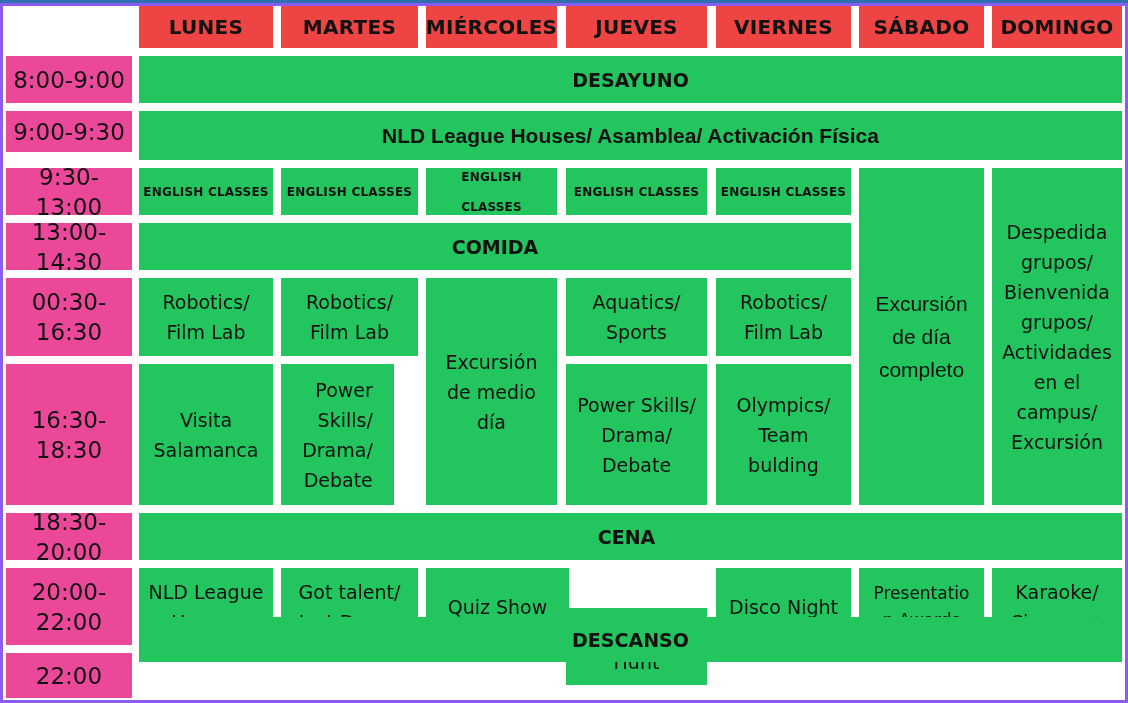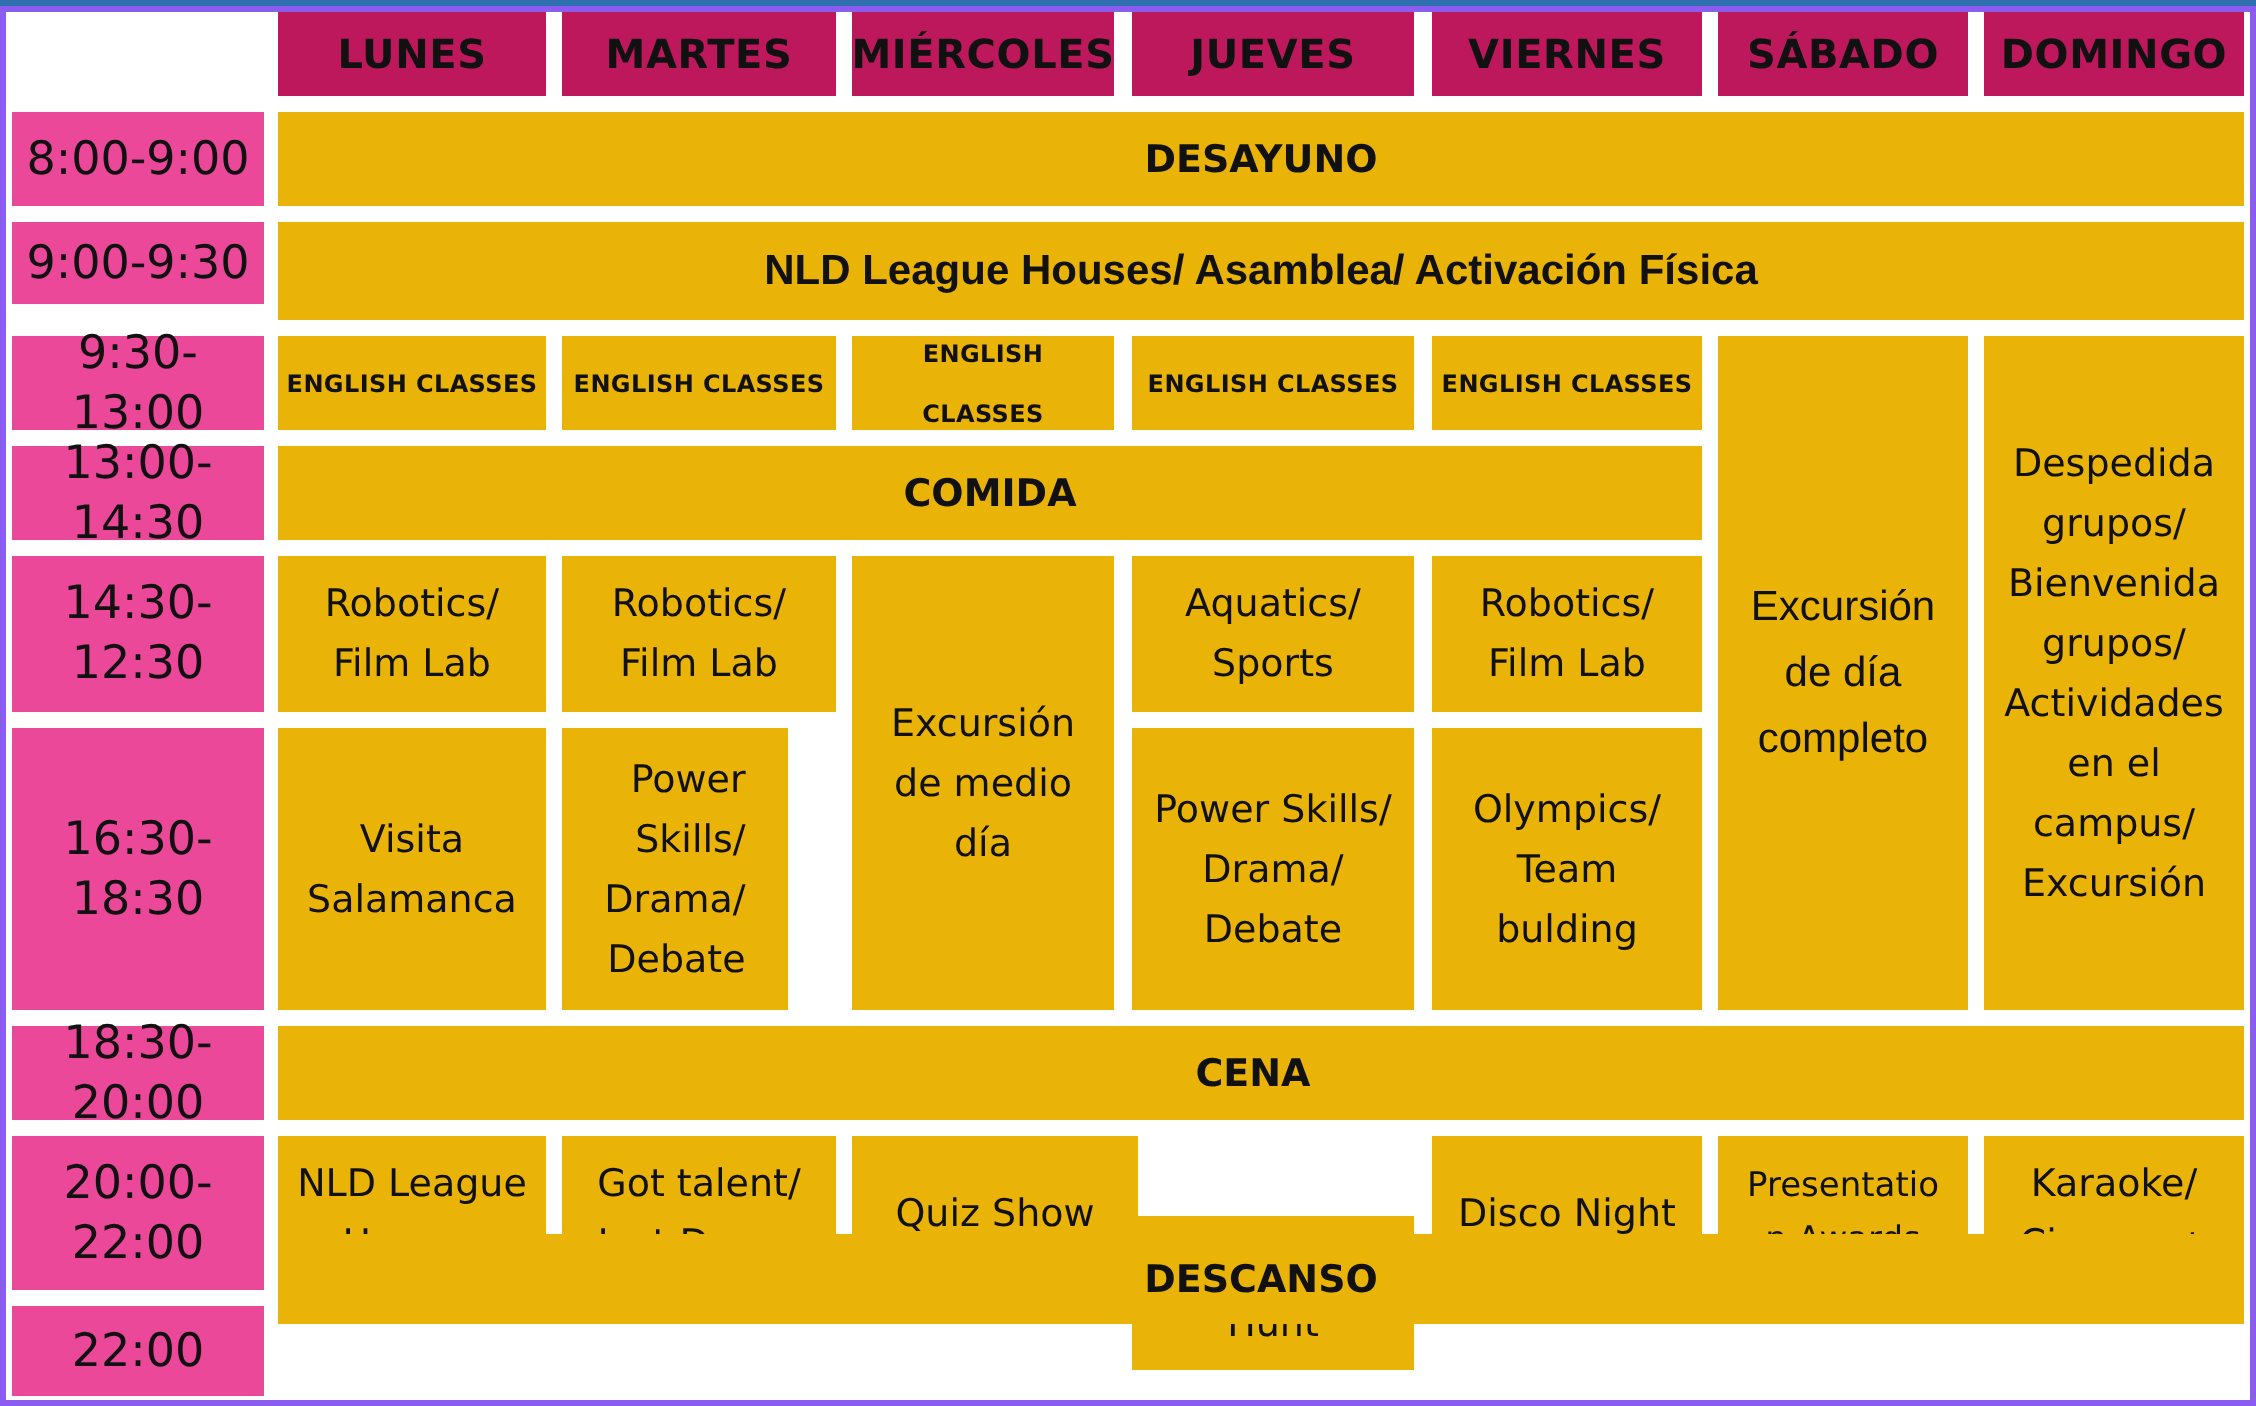--- a/index.html
+++ b/index.html
@@ -10,24 +10,24 @@
   }
   .topstrip { position: absolute; left: 0; top: 0; width: 1128px; height: 3px; background: #2f6fb0; }
   .frame {
     position: absolute; left: 0; top: 3px; width: 1122px; height: 694px;
     border: 3px solid #8a5cf0; background: #ffffff;
   }
   .cell {
     position: absolute; box-sizing: border-box;
     display: flex; align-items: center; justify-content: center;
     text-align: center; color: #111;
-    background: #eab308;
+    background: #22c55e;
     font-size: 19px; line-height: 30px; padding: 0 4px;
   }
-  .hdr { background: #be185d; font-weight: bold; font-size: 20px; letter-spacing: 0.3px; }
+  .hdr { background: #ef4444; font-weight: bold; font-size: 20px; letter-spacing: 0.3px; }
   .time { background: #ec4899; font-size: 23px; }
   .meal { font-weight: bold; font-size: 19px; }
   .nld { font-family: "Liberation Sans", sans-serif; font-weight: bold; font-size: 21px; }
   .eng { font-weight: bold; font-size: 12px; letter-spacing: 0.2px; }
   .sab-big { font-family: "Liberation Sans", sans-serif; font-size: 21px; line-height: 33px; }
   .small { font-size: 17px; line-height: 27px; }
   .txt { white-space: pre-line; }
 </style>
 </head>
 <body>
@@ -40,21 +40,21 @@
 <div class="cell hdr" style="left:426px;top:6px;width:131px;height:42px;">MIÉRCOLES</div>
 <div class="cell hdr" style="left:566px;top:6px;width:141px;height:42px;">JUEVES</div>
 <div class="cell hdr" style="left:716px;top:6px;width:135px;height:42px;">VIERNES</div>
 <div class="cell hdr" style="left:859px;top:6px;width:125px;height:42px;">SÁBADO</div>
 <div class="cell hdr" style="left:992px;top:6px;width:130px;height:42px;">DOMINGO</div>
 
 <div class="cell time" style="left:6px;top:56px;width:126px;height:47px;">8:00-9:00</div>
 <div class="cell time" style="left:6px;top:111px;width:126px;height:41px;">9:00-9:30</div>
 <div class="cell time" style="left:6px;top:168px;width:126px;height:47px;">9:30-13:00</div>
 <div class="cell time" style="left:6px;top:223px;width:126px;height:47px;">13:00-14:30</div>
-<div class="cell time" style="left:6px;top:278px;width:126px;height:78px;">14:30-12:30</div>
+<div class="cell time" style="left:6px;top:278px;width:126px;height:78px;">00:30-16:30</div>
 <div class="cell time" style="left:6px;top:364px;width:126px;height:141px;">16:30-18:30</div>
 <div class="cell time" style="left:6px;top:513px;width:126px;height:47px;">18:30-20:00</div>
 <div class="cell time" style="left:6px;top:568px;width:126px;height:77px;">20:00-22:00</div>
 <div class="cell time" style="left:6px;top:653px;width:126px;height:45px;">22:00</div>
 
 <div class="cell meal" style="left:139px;top:56px;width:983px;height:47px;">DESAYUNO</div>
 <div class="cell nld" style="left:139px;top:111px;width:983px;height:49px;">NLD League Houses/ Asamblea/ Activación Física</div>
 
 <div class="cell eng" style="left:139px;top:168px;width:134px;height:47px;">ENGLISH CLASSES</div>
 <div class="cell eng" style="left:281px;top:168px;width:137px;height:47px;">ENGLISH CLASSES</div>

